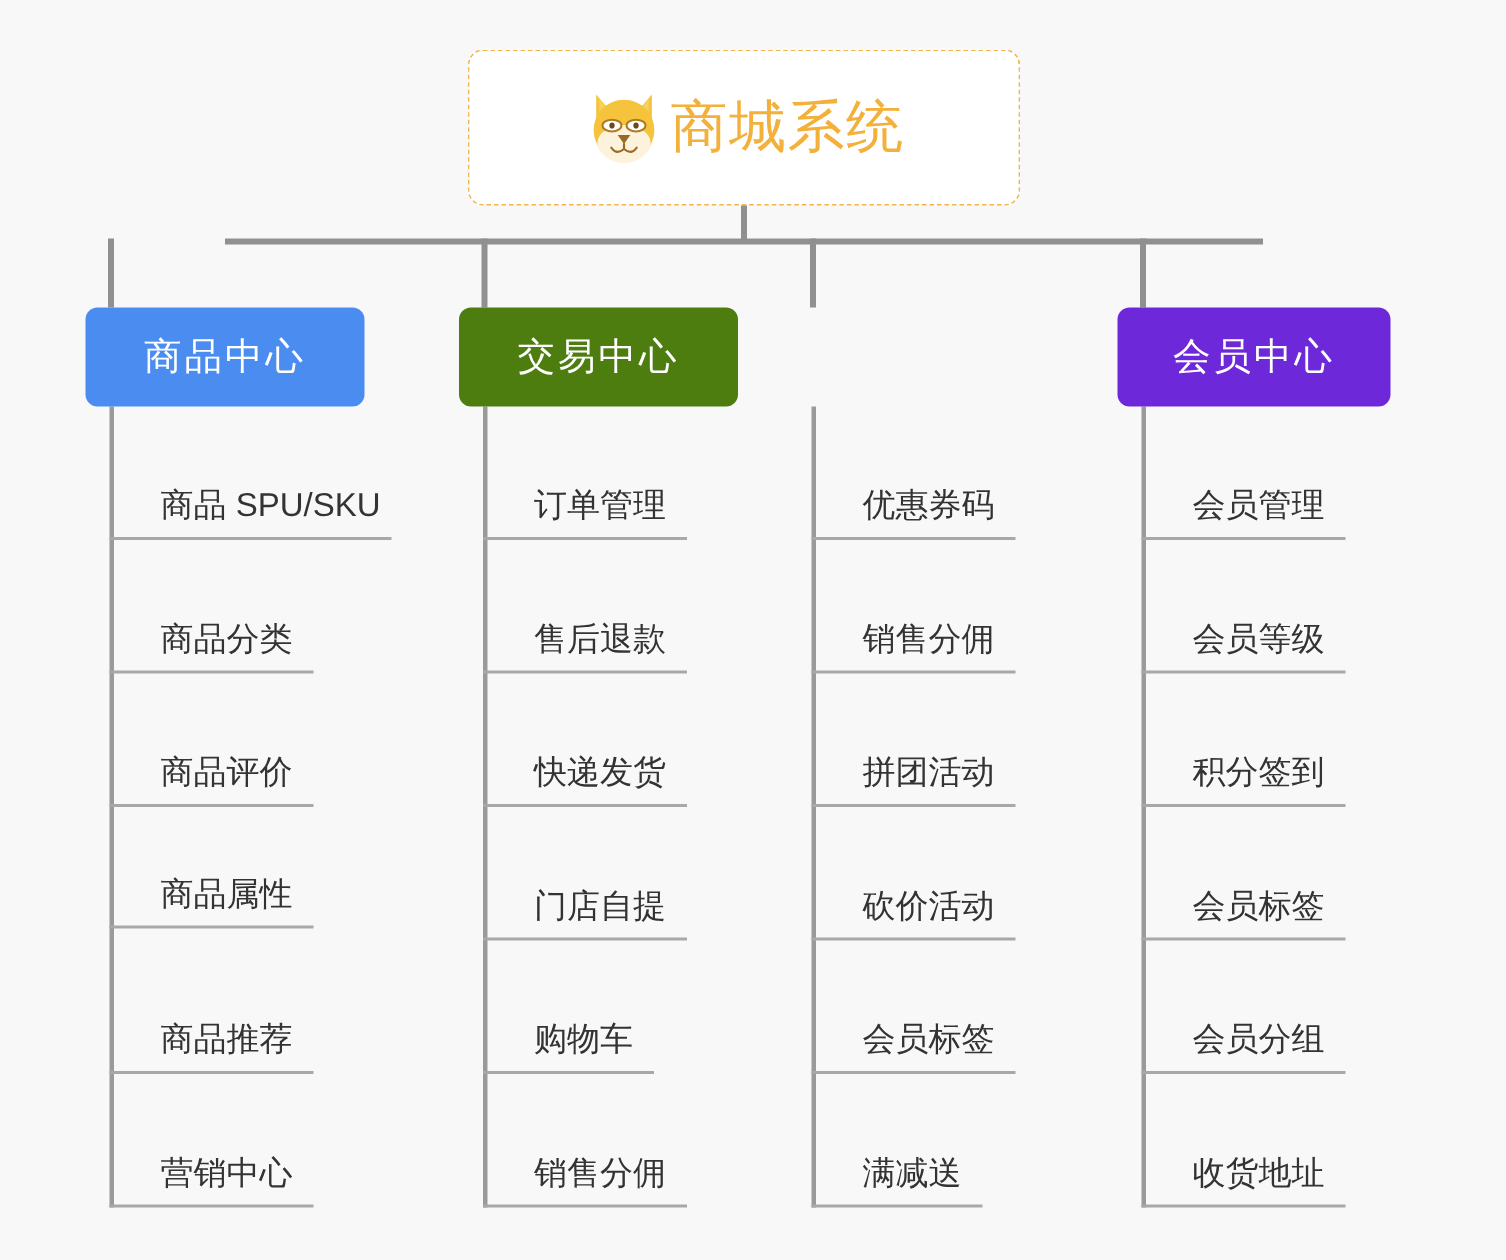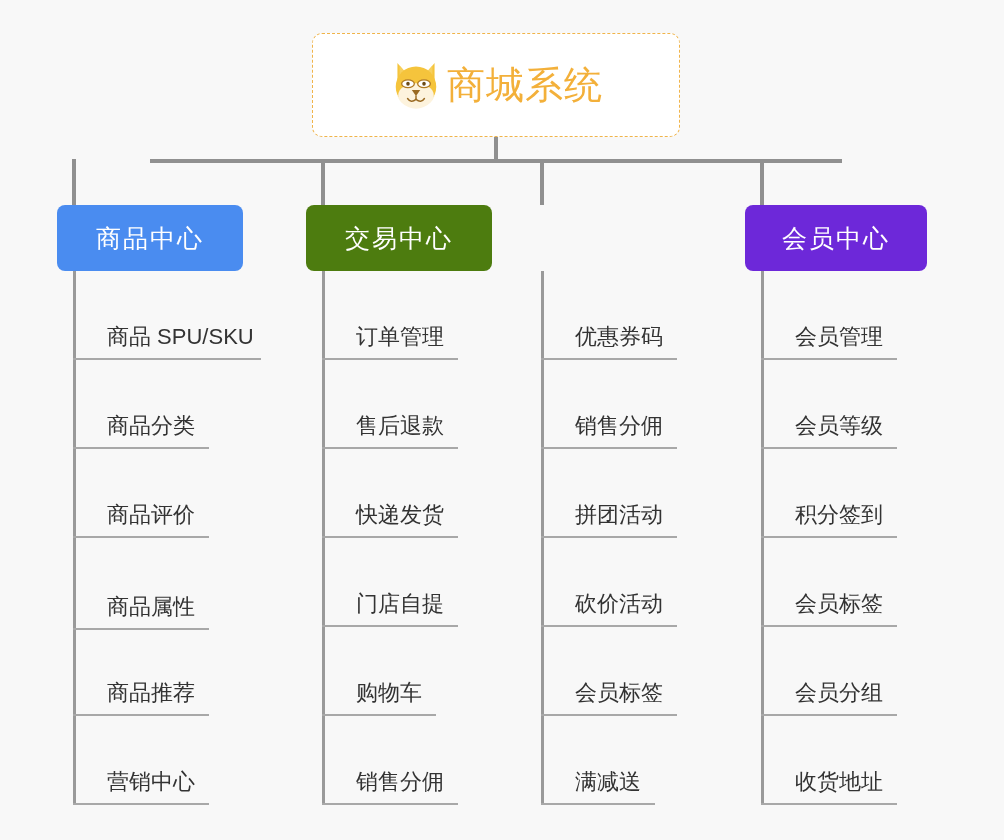--- a/index.html
+++ b/index.html
@@ -162,21 +162,21 @@
           <div class="leaf-underline" style="width: 188px;"></div>
         </div>
         <div class="leaf" style="top: 89px; width: 230px;">
           <span class="leaf-text">商品分类</span>
           <div class="leaf-underline" style="width: 136px;"></div>
         </div>
         <div class="leaf" style="top: 178px; width: 230px;">
           <span class="leaf-text">商品评价</span>
           <div class="leaf-underline" style="width: 136px;"></div>
         </div>
-        <div class="leaf" style="top: 270px; width: 230px;">
+        <div class="leaf" style="top: 259px; width: 230px;">
           <span class="leaf-text">商品属性</span>
           <div class="leaf-underline" style="width: 136px;"></div>
         </div>
         <div class="leaf" style="top: 356px; width: 230px;">
           <span class="leaf-text">商品推荐</span>
           <div class="leaf-underline" style="width: 136px;"></div>
         </div>
         <div class="leaf" style="top: 445px; width: 230px;">
           <span class="leaf-text">营销中心</span>
           <div class="leaf-underline" style="width: 136px;"></div>

